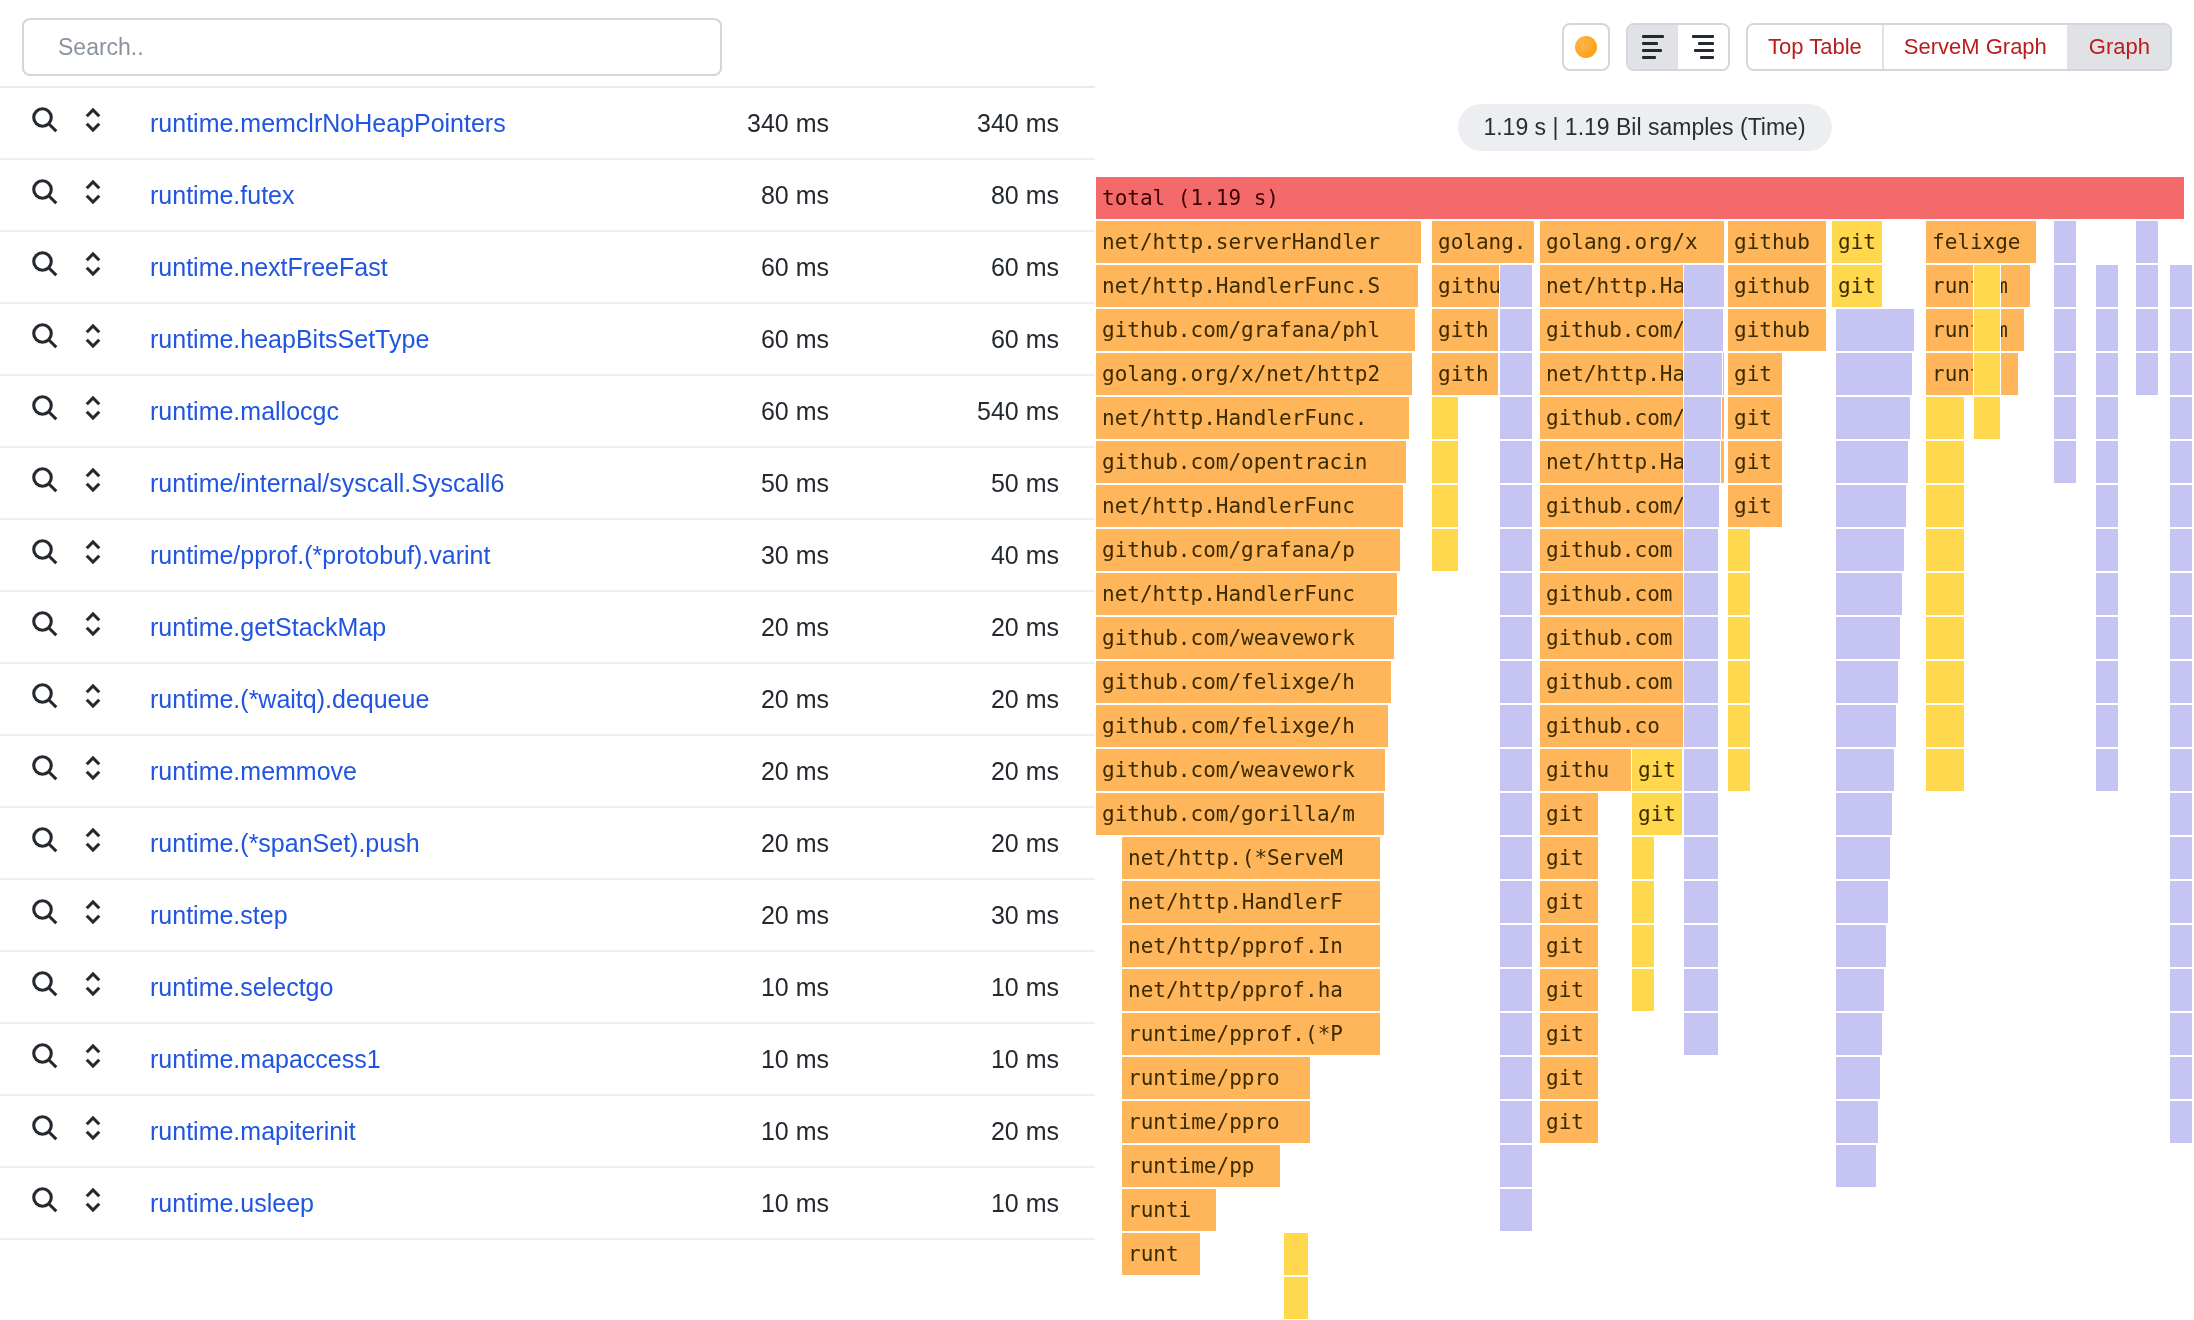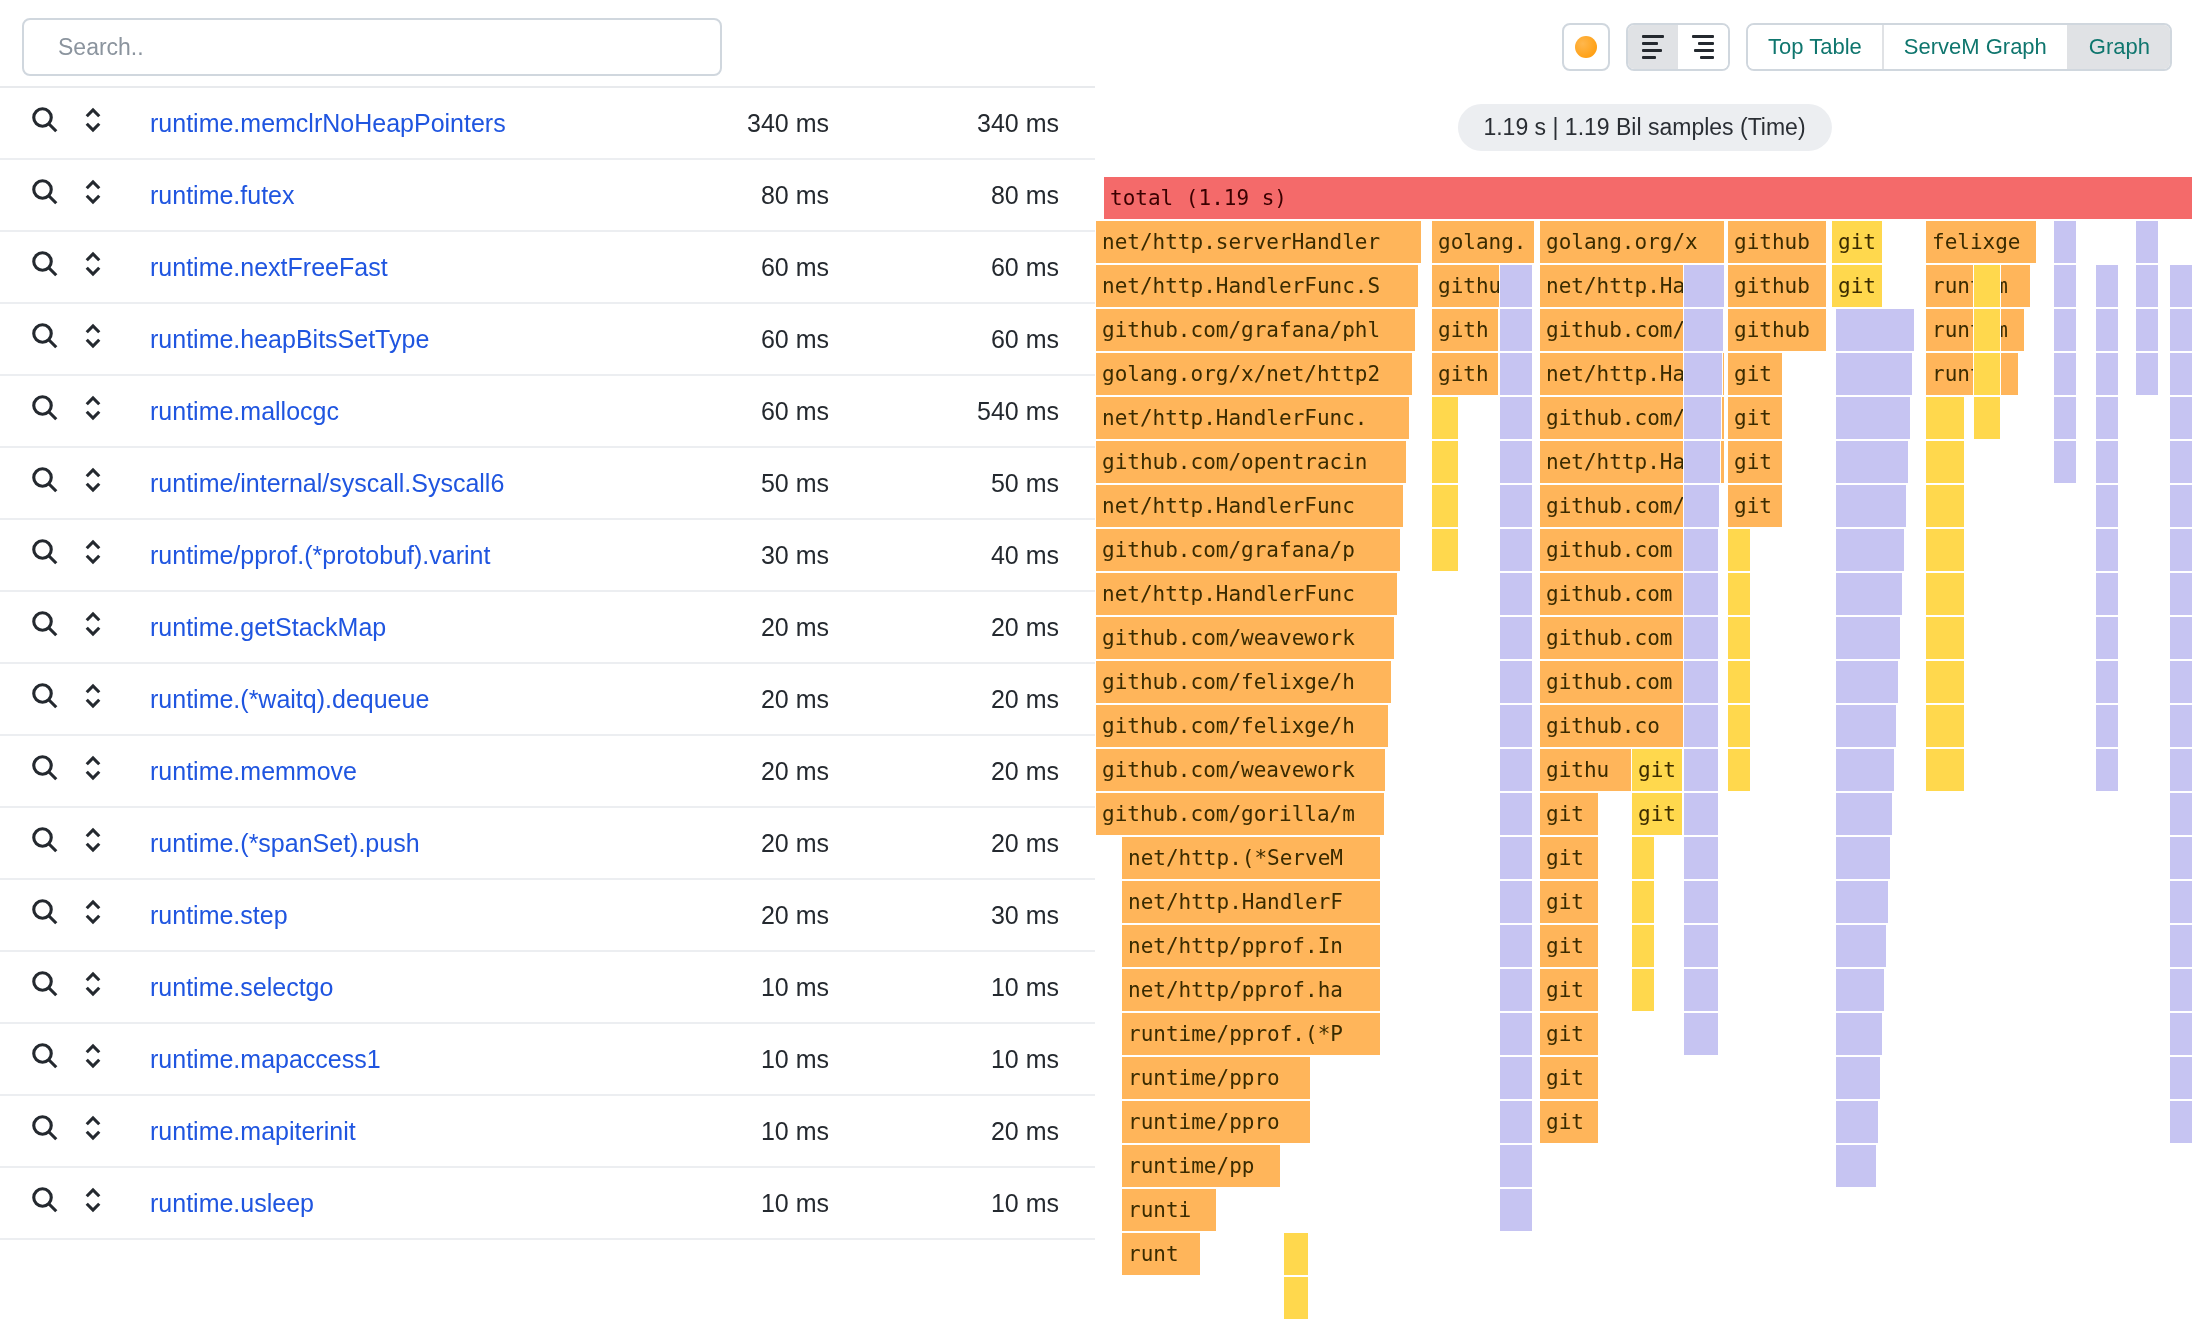--- a/index.html
+++ b/index.html
@@ -57,21 +57,21 @@
     font-size: 20px;
   }
   .toggle-group .seg.active { background: #e0e2e5; }
   .view-tabs {
     display: flex;
     border: 2px solid #d0d7de;
     border-radius: 8px;
     overflow: hidden;
     height: 48px;
     font-size: 22px;
-    color: #0f766e;
+    color: #b91c1c;
   }
   .view-tabs .tab {
     padding: 0 20px;
     display: flex; align-items: center;
     cursor: pointer;
     background: #fff;
     border-left: 2px solid #e0e2e5;
   }
   .view-tabs .tab:first-child { border-left: none; }
   .view-tabs .tab.active { background: #e0e2e5; font-weight: 500; }
@@ -165,21 +165,21 @@
     border: 1px solid #fff;
     font-family: ui-monospace, Menlo, Consolas, monospace;
     font-size: 21px;
     color: #3a2b00;
     padding: 0 6px;
     white-space: nowrap;
     overflow: hidden;
     display: flex;
     align-items: center;
   }
-  .c-red    { background: #f46a6a; color: #3a0000; margin-left: 8px;}
+  .c-red    { background: #f46a6a; color: #3a0000;}
   .c-orange { background: #ffb55a; }
   .c-yellow { background: #ffd84d; }
   .c-purple { background: #c6c4f2; color: transparent;}
 
   .lines-icon {
     display: flex; flex-direction: column; gap: 4px;
   }
   .lines-icon span { display:block; height: 3px; background:#24292f; border-radius:1px;}
 </style>
 </head>

